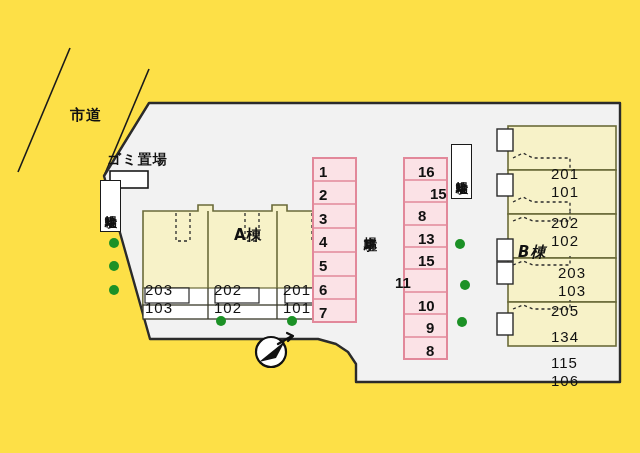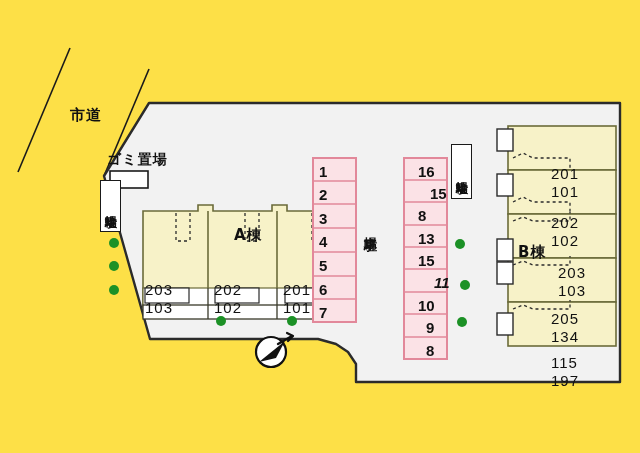--- a/index.html
+++ b/index.html
@@ -230,46 +230,46 @@
   <div class="stall-num" style="left:319px; top:233px;">4</div>
   <div class="stall-num" style="left:319px; top:257px;">5</div>
   <div class="stall-num" style="left:319px; top:281px;">6</div>
   <div class="stall-num" style="left:319px; top:304px;">7</div>
 
   <div class="stall-num" style="left:418px; top:163px;">16</div>
   <div class="stall-num" style="left:418px; top:185px;margin-left:12px;">15</div>
   <div class="stall-num" style="left:418px; top:207px;">8</div>
   <div class="stall-num" style="left:418px; top:230px;">13</div>
   <div class="stall-num" style="left:418px; top:252px;">15</div>
-  <div class="stall-num" style="left:434px; top:274px;font-style:italic;">11</div>
+  <div class="stall-num" style="left:395px; top:274px;">11</div>
   <div class="stall-num" style="left:418px; top:297px;text-align:center;">10</div>
   <div class="stall-num" style="left:426px; top:319px;">9</div>
   <div class="stall-num" style="left:426px; top:342px;">8</div>
 
   <div class="bldg-name" style="left:210px; top:226px;padding-left:24px;">A棟</div>
 
   <div class="unit" style="left:145px; top:249px;">203</div>
   <div class="unit" style="left:145px; top:267px;">103</div>
 
   <div class="unit" style="left:214px; top:249px;">202</div>
   <div class="unit" style="left:214px; top:267px;">102</div>
 
   <div class="unit" style="left:283px; top:249px;">201</div>
   <div class="unit" style="left:283px; top:267px;">101</div>
 
-  <div class="bldg-name" style="left:518px; top:243px;">B棟</div>
+  <div class="bldg-name" style="left:518px; top:243px;font-style:italic;">B棟</div>
 
   <div class="unit" style="left:551px; top:133px;">201</div>
   <div class="unit" style="left:551px; top:151px;">101</div>
 
   <div class="unit" style="left:551px; top:182px;">202</div>
   <div class="unit" style="left:551px; top:200px;">102</div>
 
   <div class="unit" style="left:558px; top:232px;">203</div>
   <div class="unit" style="left:558px; top:250px;">103</div>
 
-  <div class="unit" style="left:551px; top:278px;">205</div>
+  <div class="unit" style="left:551px; top:270px;">205</div>
   <div class="unit" style="left:551px; top:296px;">134</div>
 
   <div class="unit" style="left:551px; top:322px;">115</div>
-  <div class="unit" style="left:551px; top:340px;">197</div>
+  <div class="unit" style="left:551px; top:340px;">106</div>
 
 </div>
 
 </body></html>

